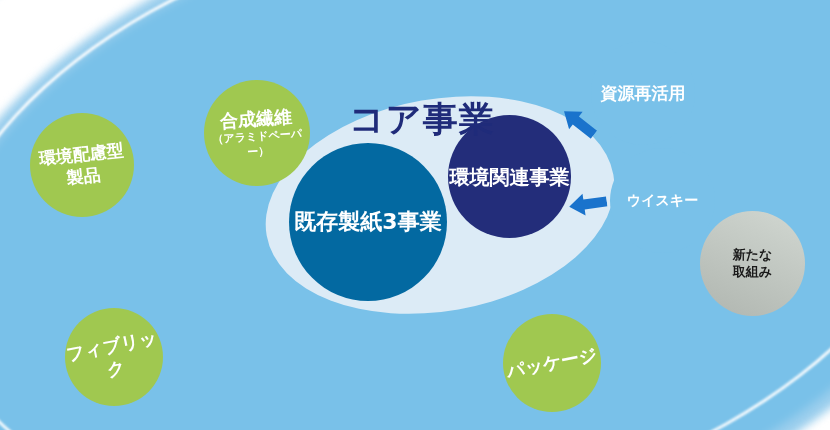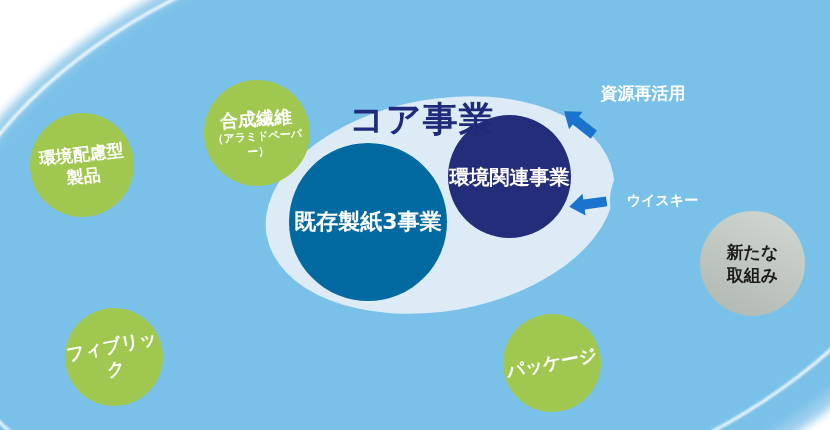--- a/index.html
+++ b/index.html
@@ -38,21 +38,21 @@
   .c-eco  .tilt { transform:rotate(-6deg); }
   .c-fiber      { left:204px; top:80px;  width:106px; height:106px; font-size:18px; }
   .c-fiber .tilt{ transform:rotate(-4deg); }
   .c-fiber .sub { font-size:11px; font-weight:bold; display:block; }
   .c-fabric     { left:65px;  top:308px; width:98px;  height:98px;  font-size:18px; }
   .c-fabric .tilt { transform:rotate(-11deg); }
   .c-package    { left:503px; top:314px; width:98px;  height:98px;  font-size:18px; }
   .c-package .tilt { transform:rotate(-11deg); }
   .c-resource   { left:591px; top:41px;  width:104px; height:104px; font-size:17px; z-index:5; }
   .c-whisky     { left:610px; top:148px; width:105px; height:105px; font-size:14px; z-index:5; }
-  .c-new        { left:700px; top:211px; width:105px; height:105px; font-size:17px; }
+  .c-new        { left:700px; top:211px; width:105px; height:105px; font-size:13px; }
   .c-paper      { left:289px; top:143px; width:158px; height:158px; font-size:22px; }
   .c-envbiz     { left:448px; top:115px; width:123px; height:123px; font-size:20px; }
   
   .arrow { position:absolute; z-index:6; }
   .arrow-1 { left:560px; top:111px; transform:rotate(38deg); }
   .arrow-2 { left:569px; top:192px; transform:rotate(-8deg); }
 </style>
 </head>
 <body>
 

